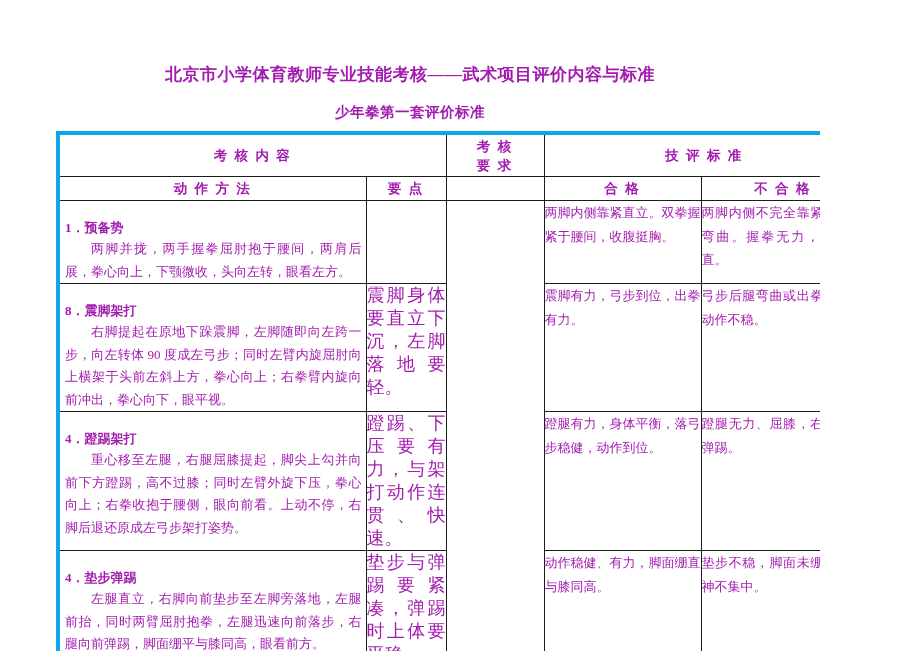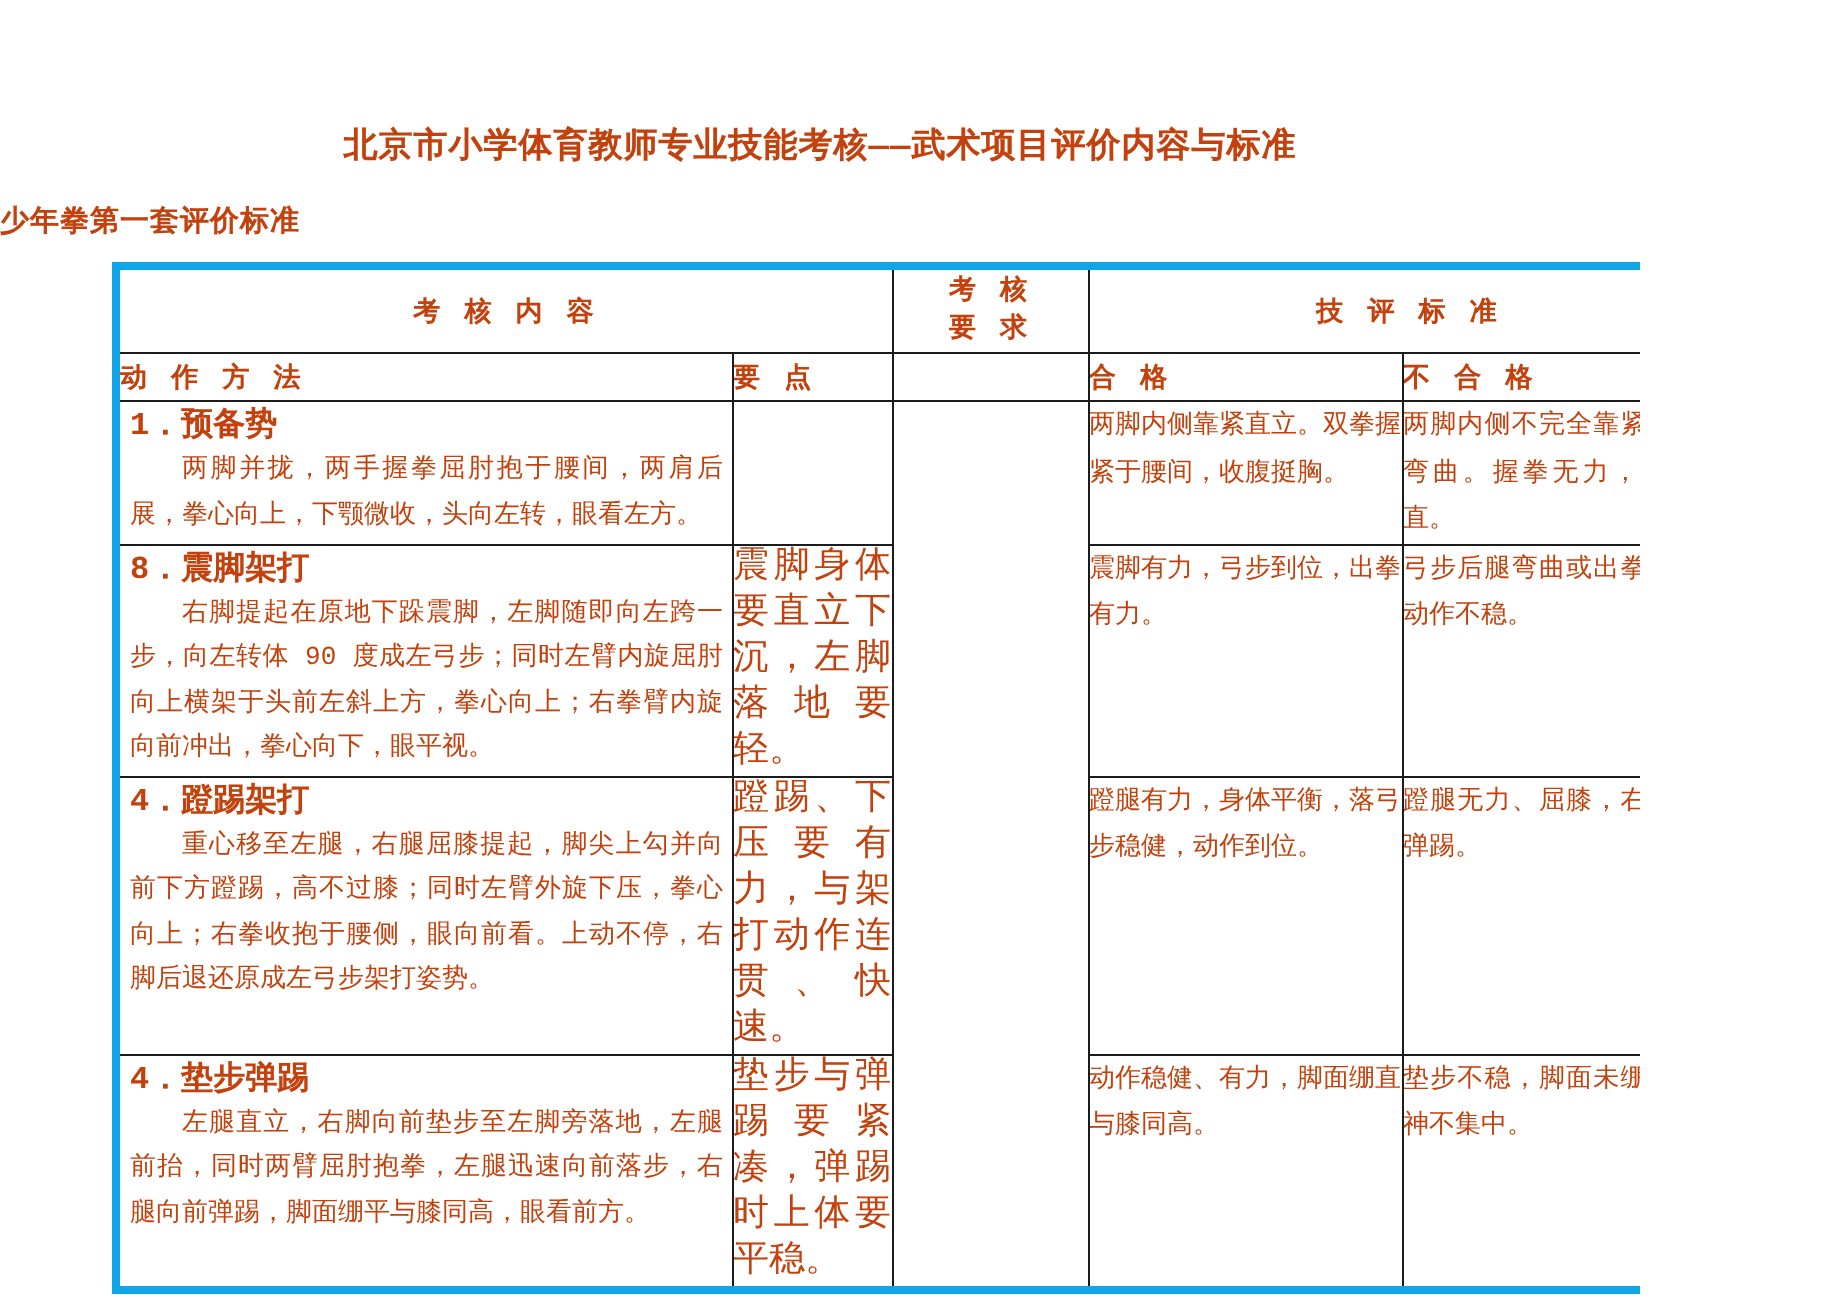--- a/index.html
+++ b/index.html
@@ -1,36 +1,37 @@
 <!DOCTYPE html>
 <html><head>
 <meta charset="utf-8">
 <style>
   html, body { margin: 0; padding: 0; background: #fff; }
   .page {
     position: relative;
     width: 820px;
     height: 651px;
     background: #ffffff;
-    color: #c2410c;
-    font-family: Liberation Mono, monospace;
+    color: #a21caf;
+    font-family: Liberation Serif, serif;
     overflow: hidden;
   }
   .doc-title {
     margin: 0;
     padding-top: 64px;
     text-align: center;
     font-size: 17px;
     line-height: 22px;
     font-weight: bold;
     letter-spacing: 0.5px;
   }
   .doc-subtitle {
     margin: 0;
     padding-top: 17px;
+    text-align: center;
     font-size: 14.5px;
     line-height: 18px;
     font-weight: bold;
     letter-spacing: 0.5px;
   }
   table.eval {
     border-collapse: collapse;
     table-layout: fixed;
     width: 808px;
     margin: 10px 0 0 56px;
@@ -46,34 +47,36 @@
     height: 41px;
     vertical-align: middle;
     text-align: center;
     font-weight: bold;
     font-size: 13.5px;
     letter-spacing: 2px;
   }
   tr.hrow2 td {
     height: 23px;
     vertical-align: middle;
+    text-align: center;
     font-weight: bold;
     font-size: 13.5px;
     letter-spacing: 2px;
   }
   td.prewrap { white-space: pre-line; line-height: 19px; }
   tr.brow1 td { height: 66px; }
   tr.brow2 td { height: 108px; }
   tr.brow3 td { height: 105px; }
   tr.brow4 td { height: 86px; }
   .mname {
     font-weight: bold;
-    font-size: 16px;
+    font-size: 13px;
     line-height: 21px;
     padding: 2px 4px 0 5px;
+    margin-top: 14px;
   }
   .mdesc {
     margin: 0;
     font-size: 13px;
     line-height: 22.5px;
     text-indent: 2em;
     text-align: justify;
     padding: 0 4px 0 5px;
   }
   td.kp {

